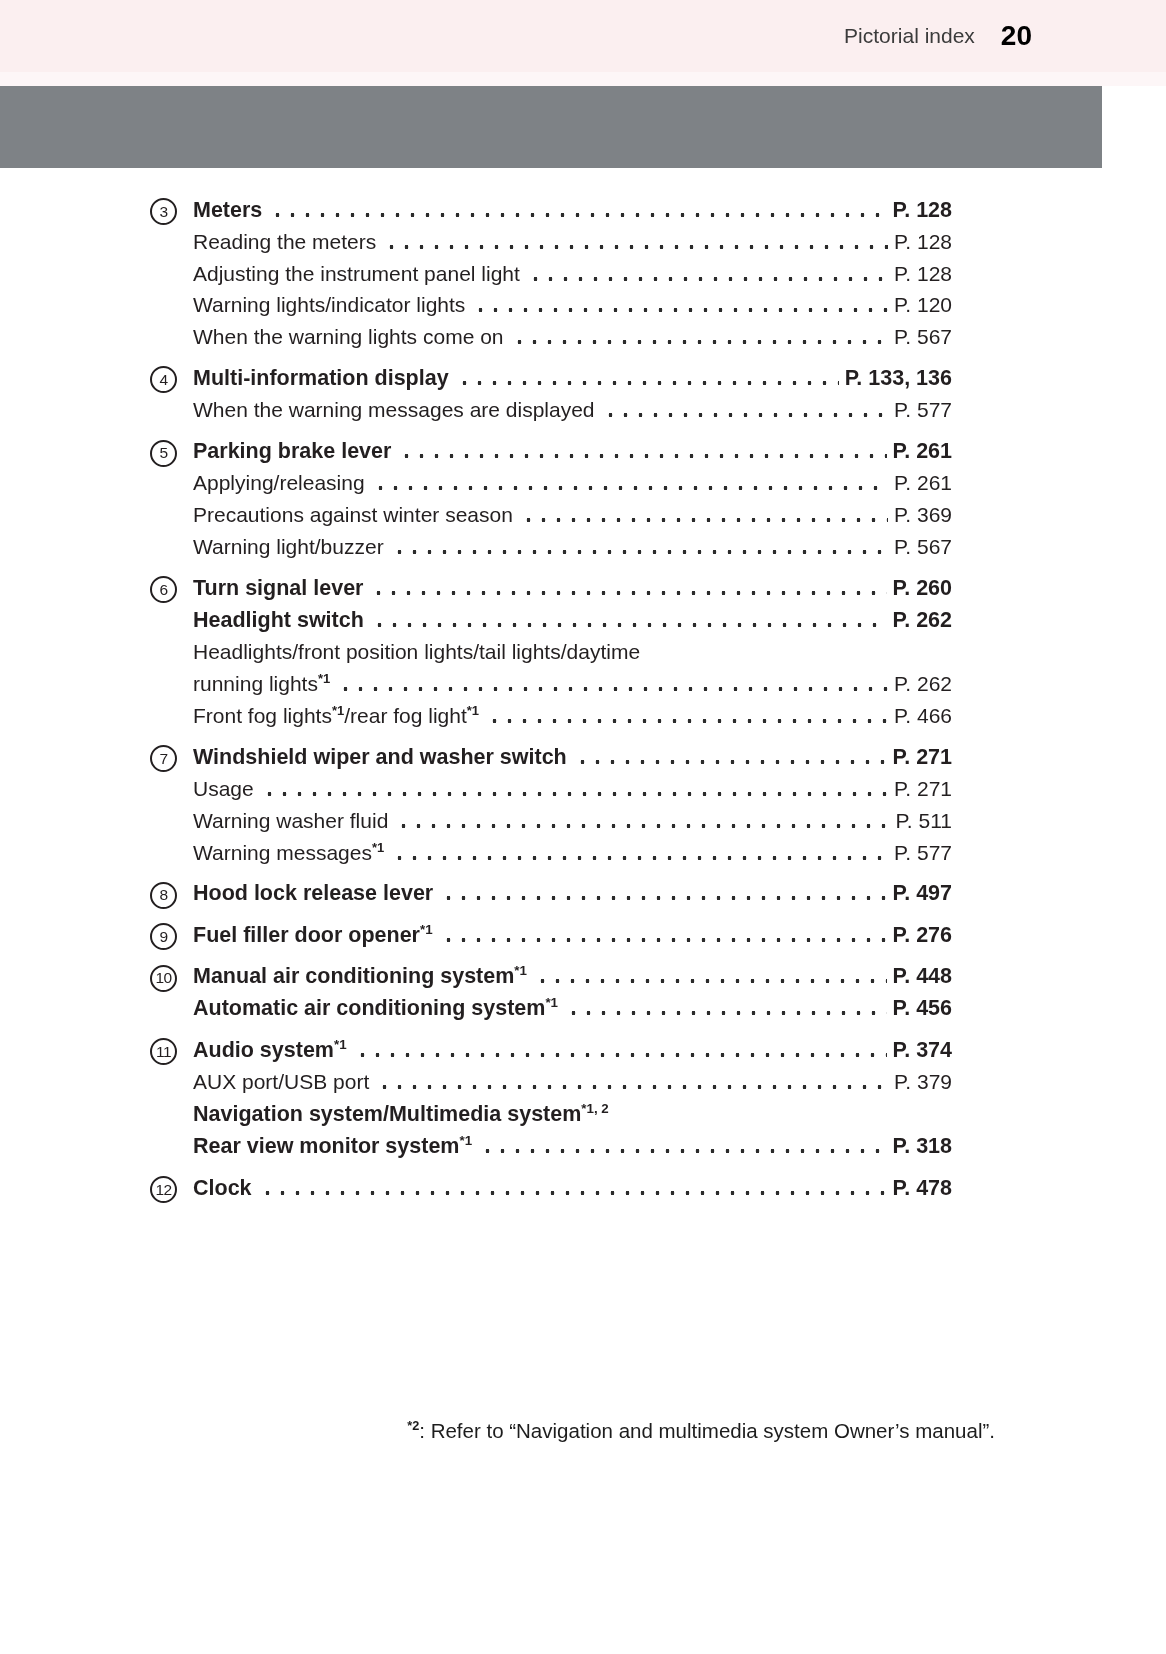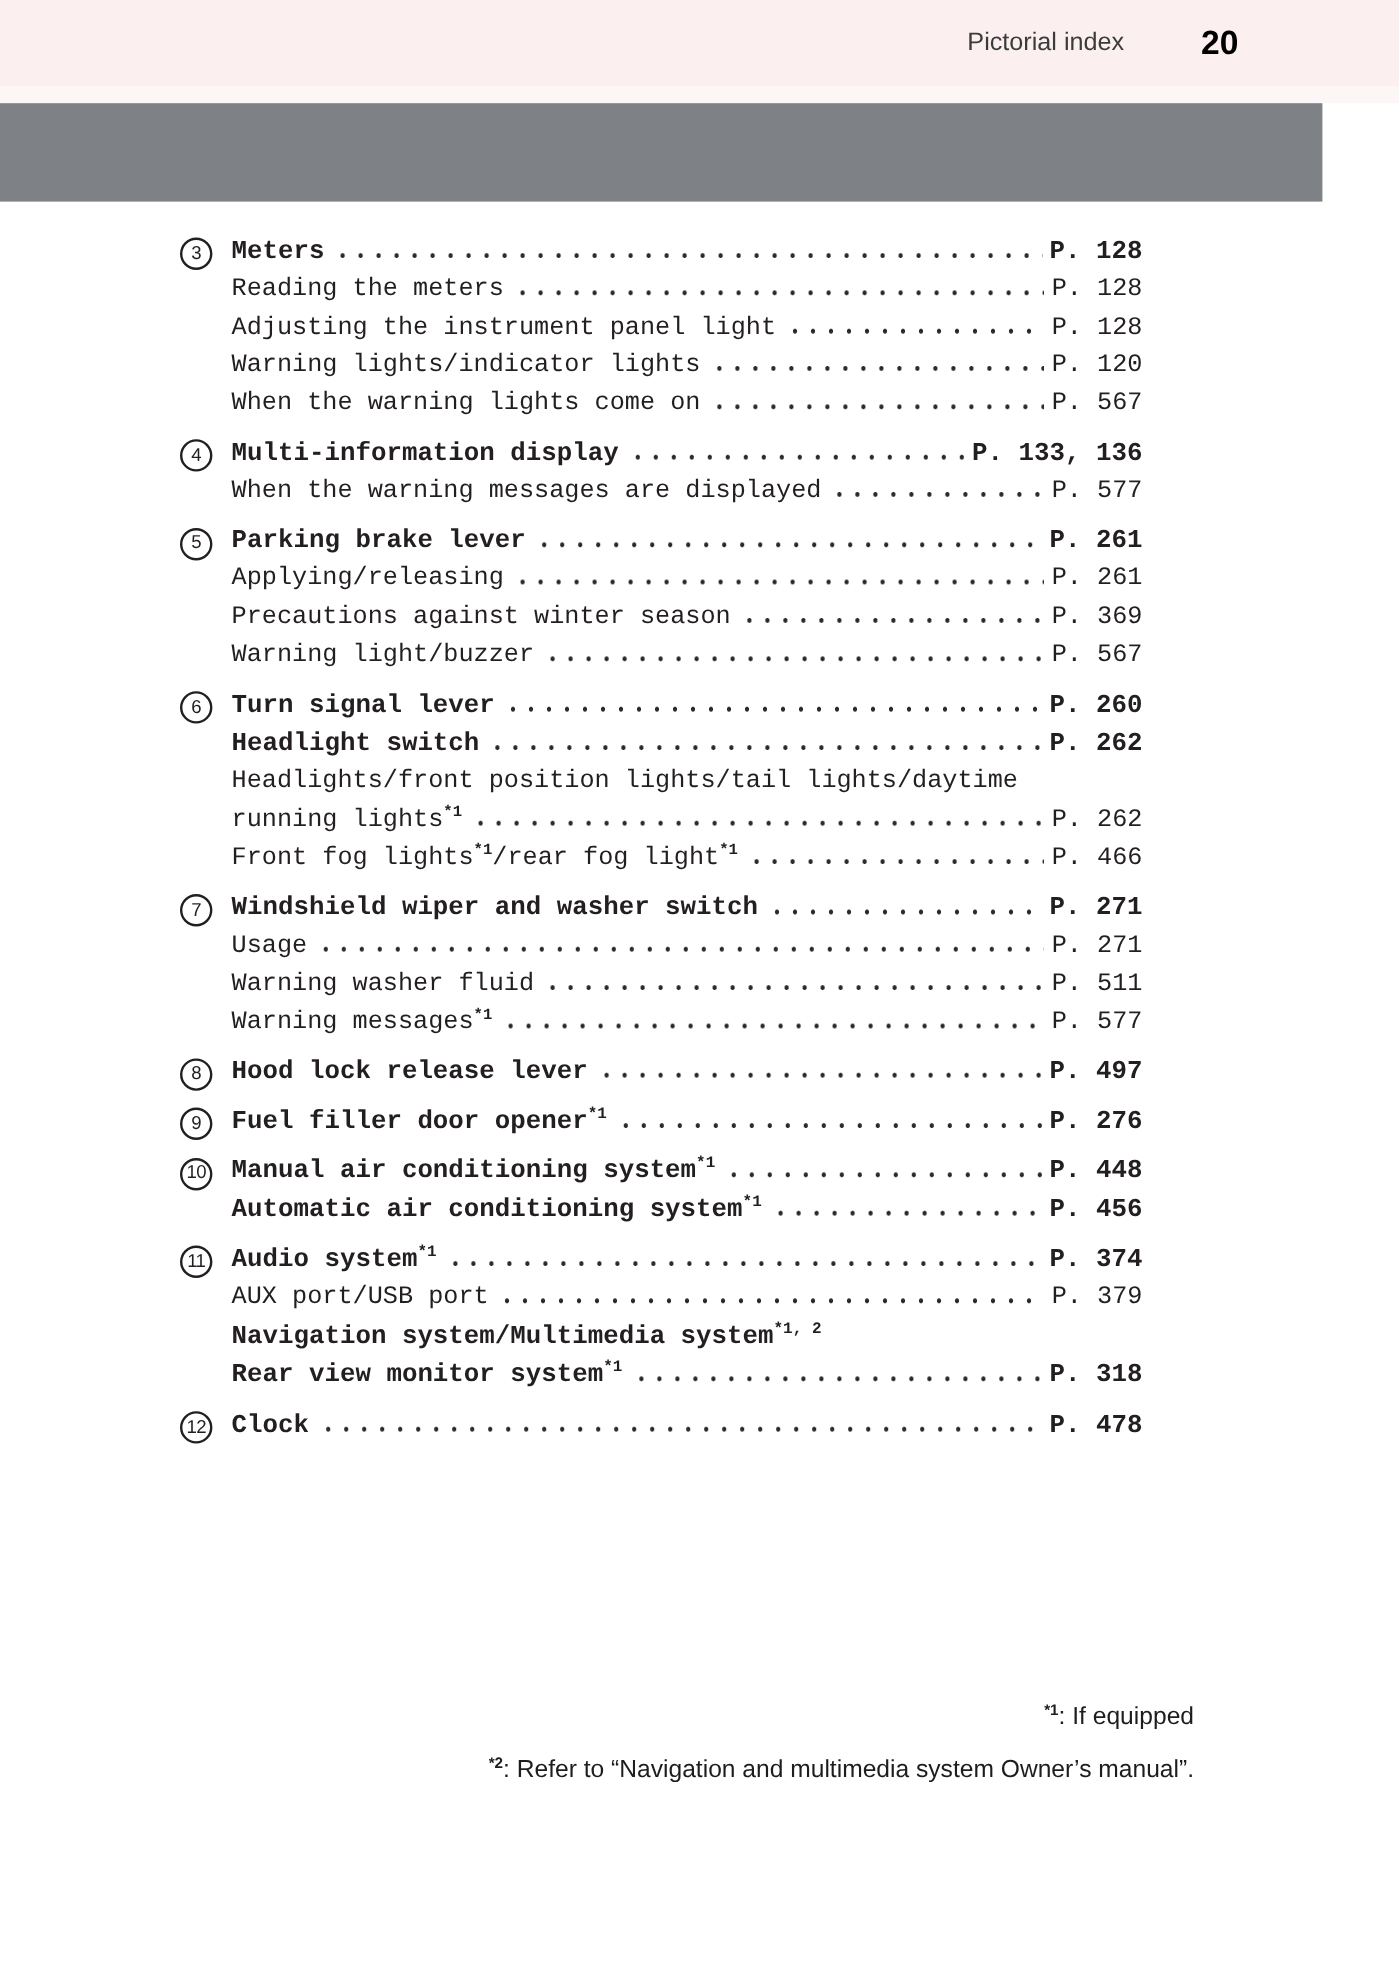--- a/index.html
+++ b/index.html
@@ -4,36 +4,36 @@
 <style>
   html,body{margin:0;padding:0;}
   body{
     width:1166px;min-height:1654px;background:#ffffff;
     font-family:"Liberation Sans", sans-serif;color:#231f20;
     position:relative;overflow:hidden;
   }
   .header-band{
     background:var(--header-band,#fbeff0);
     height:72px;display:flex;align-items:center;justify-content:flex-end;
-    padding-right:134px;gap:64px;box-sizing:border-box;
+    padding-right:134px;gap:26px;box-sizing:border-box;
   }
   .header-title{font-size:21px;color:#3b3b3b;}
   .header-page{font-size:28px;font-weight:bold;color:#000;}
   .header-strip{height:14px;background:var(--header-strip,#fdf6f7);}
   .banner{height:82px;background:var(--banner,#7e8286);width:1102px;}
 
   .content{margin:26px 0 0 150px;width:802px;}
   .entry-group{display:flex;margin-bottom:9px;}
   .badge{
     flex:none;width:27px;height:27px;border:2px solid #231f20;border-radius:50%;
     display:flex;align-items:center;justify-content:center;
     font-size:15.5px;letter-spacing:-0.5px;margin:4px 16px 0 0;box-sizing:border-box;
   }
   .rows{flex:1;min-width:0;}
-  .row{display:flex;align-items:baseline;font-size:21px;padding:3.5px 0;line-height:1.18;font-family:Liberation Mono, monospace;}
+  .row{display:flex;align-items:baseline;font-size:21px;padding:3.5px 0;line-height:1.18;}
   .row.bold{font-weight:bold;font-size:21.5px;}
   .label{white-space:pre-wrap;}
   sup{font-size:62%;font-weight:700;line-height:0;}
   .leader{
     flex:1 1 20px;min-width:20px;height:4px;margin:0 6px 1px 8px;
     background-image:radial-gradient(circle, #2b2b2b 1.8px, transparent 2.1px);
     background-size:15px 4px;background-repeat:repeat-x;background-position:0 center;
   }
   .page{white-space:nowrap;}
 
@@ -241,15 +241,14 @@
         <div class="row bold">
           <span class="label">Clock</span>
           <span class="leader"></span>
           <span class="page">P. 478</span>
         </div>
       </div>
     </div>
   </main>
 
 <div class="footnotes">
-  <div class="footnote"><sup>*1</sup><span>: If equipped</span></div>
   <div class="footnote"><sup>*2</sup><span>: Refer to “Navigation and multimedia system Owner’s manual”.</span></div>
 </div>
 
 </body></html>

